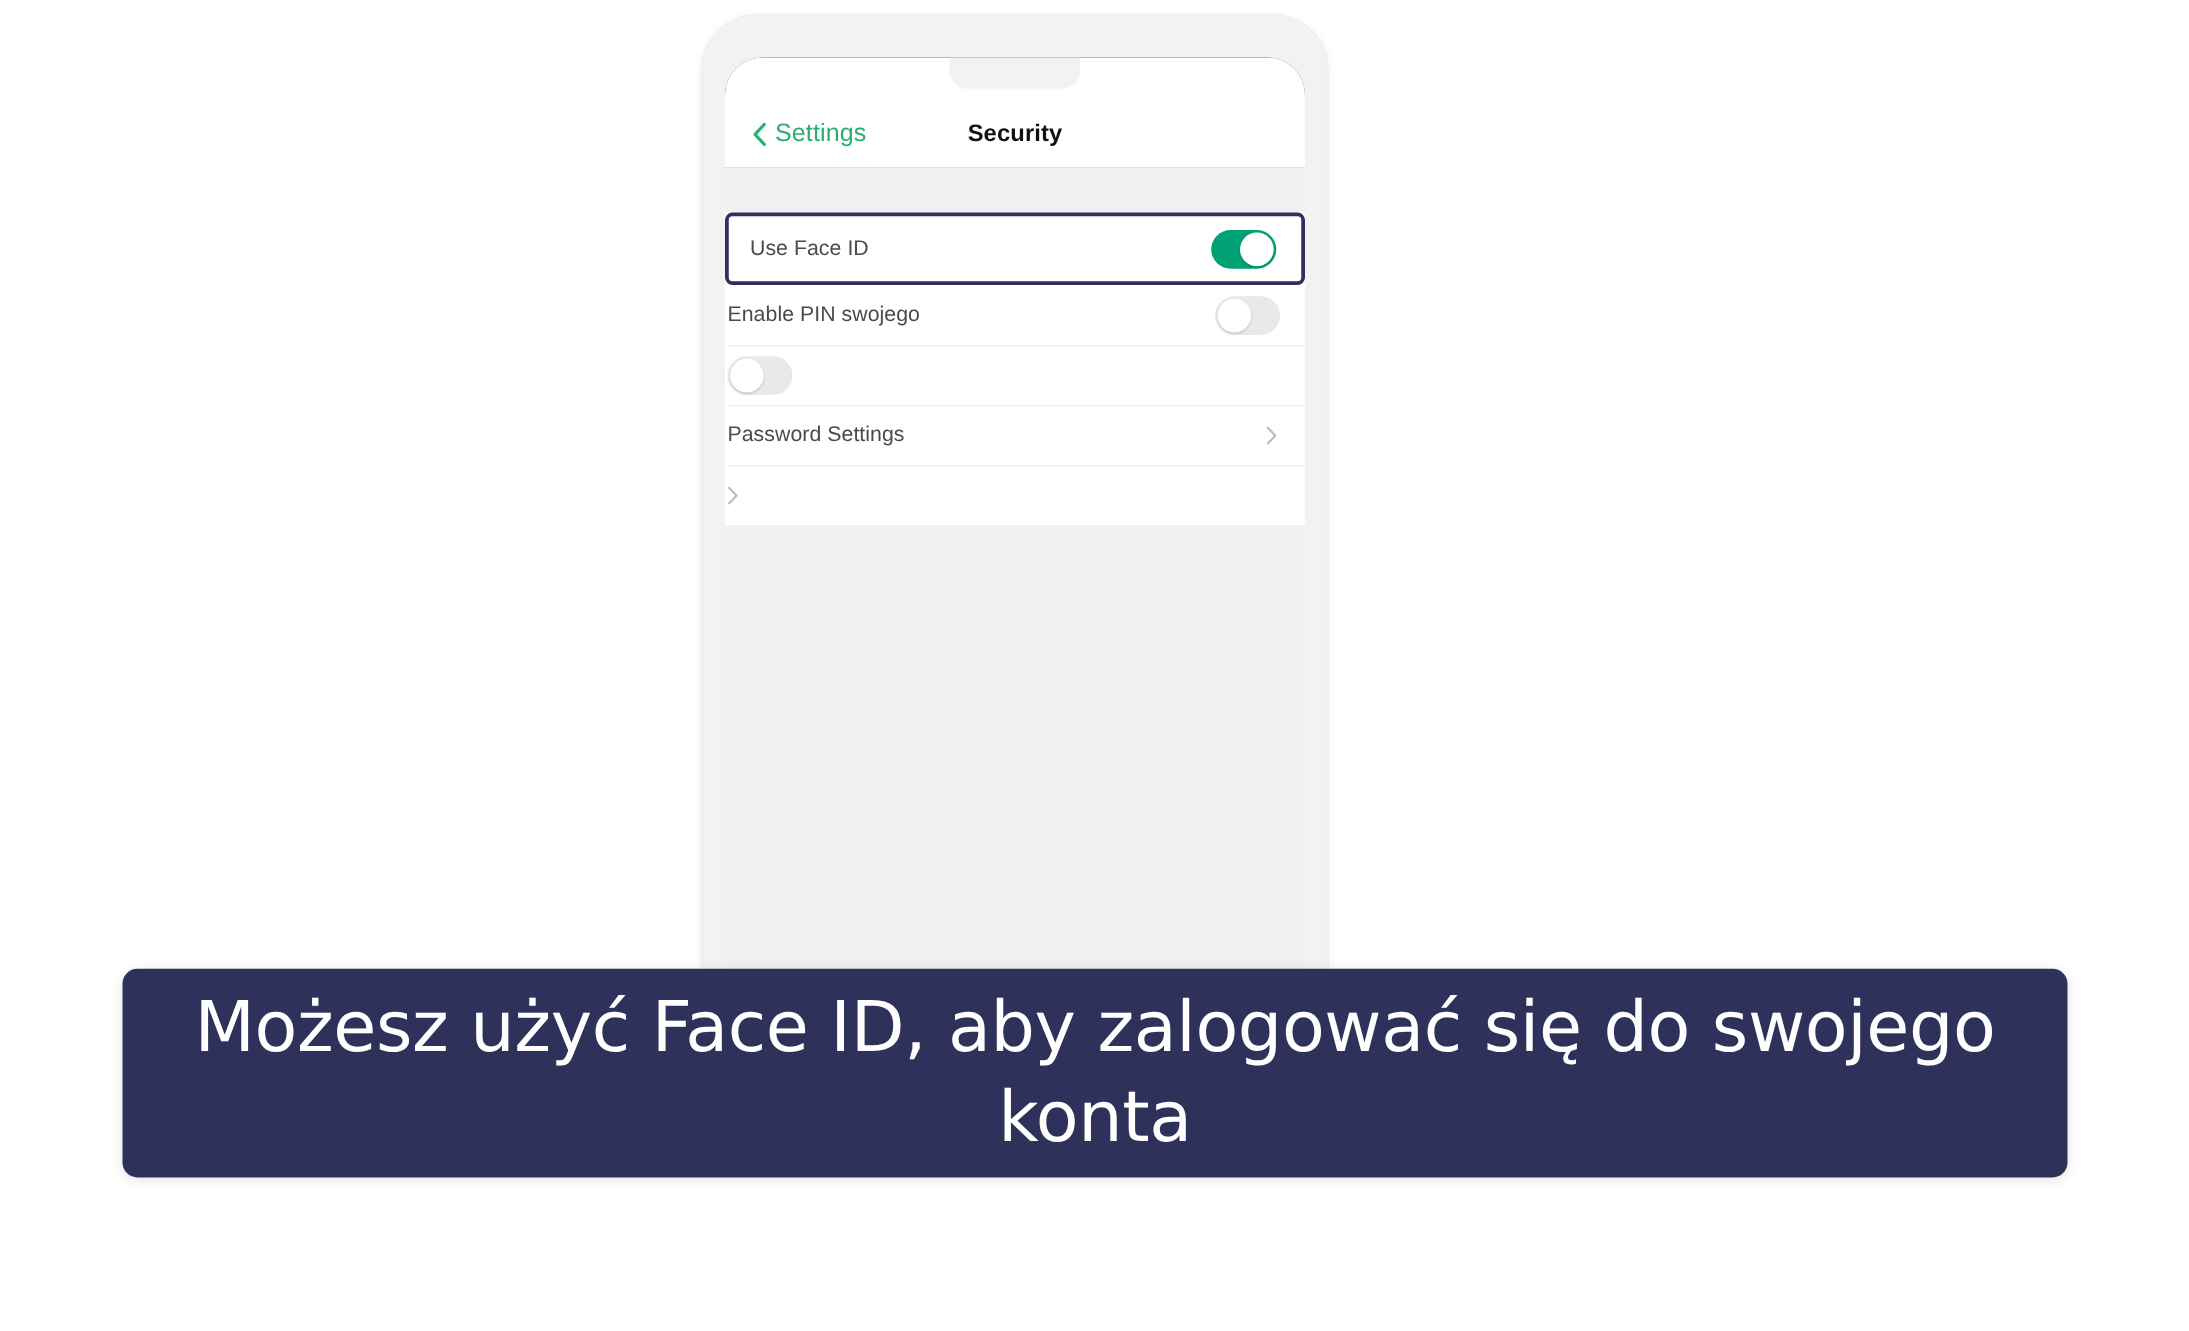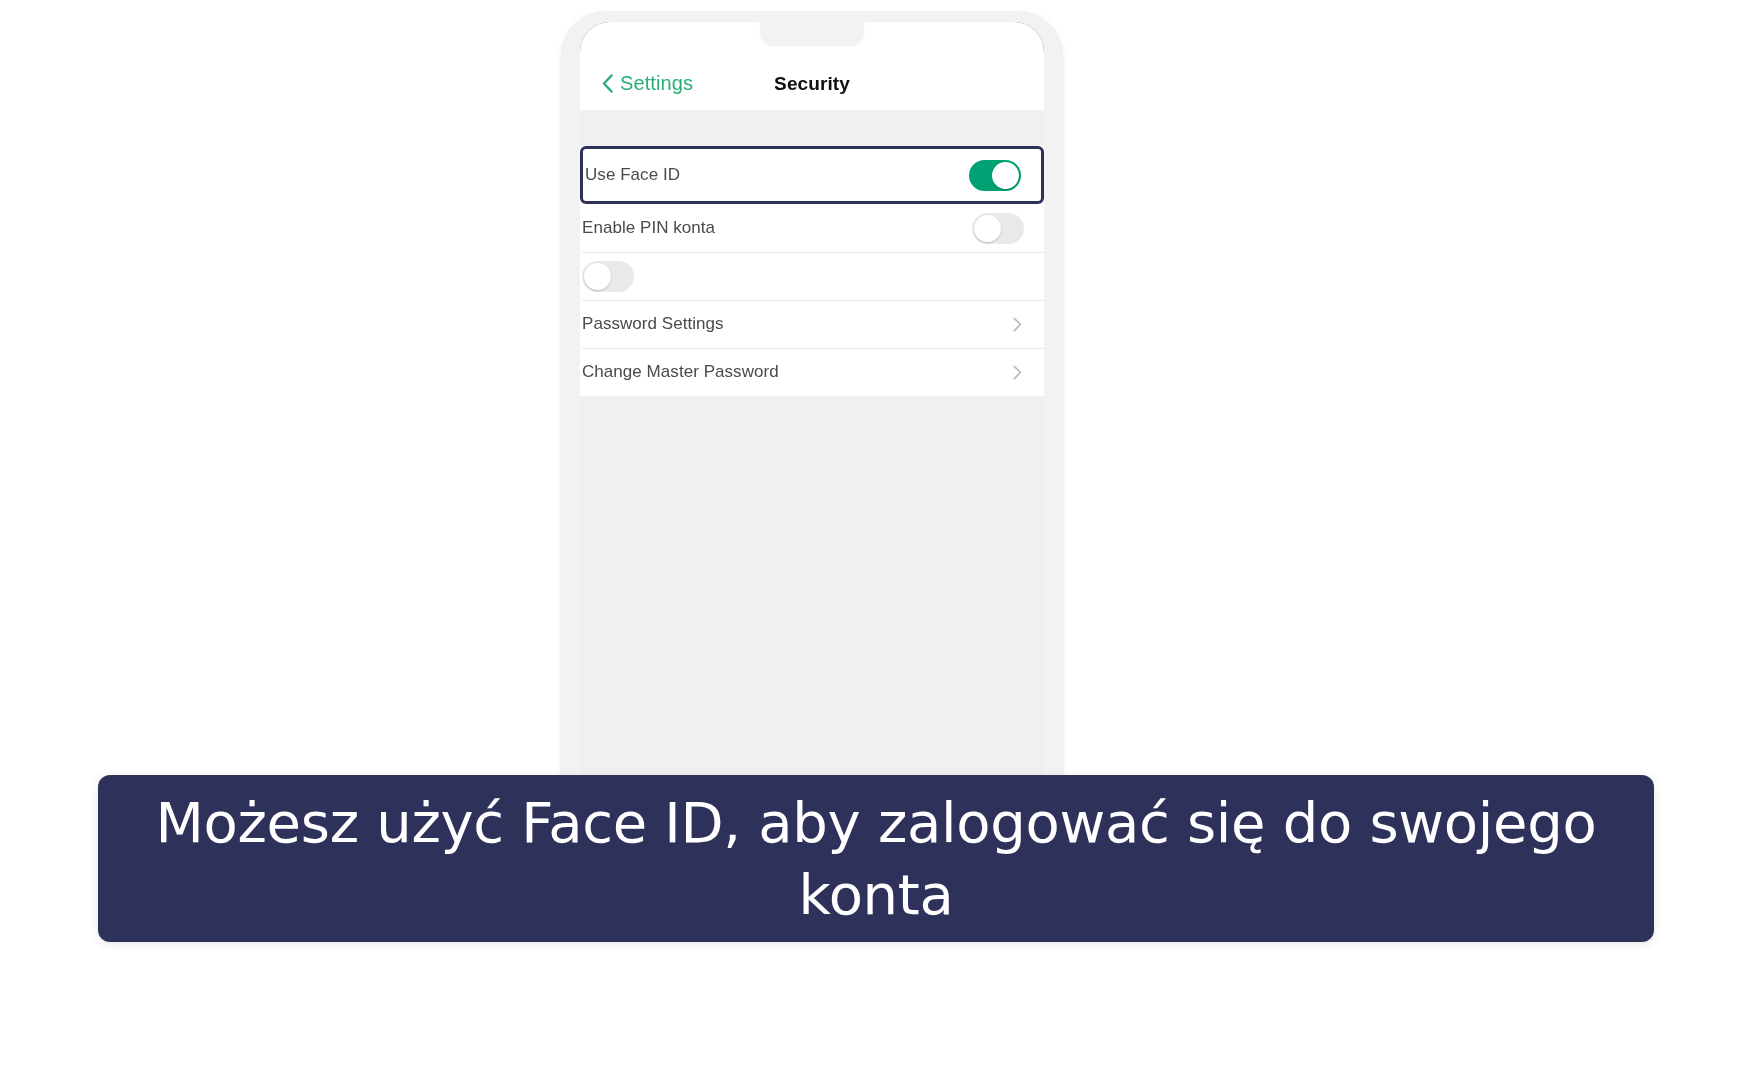--- a/index.html
+++ b/index.html
@@ -22,21 +22,21 @@
     top: 12px;
     width: 500px;
     height: 880px;
     background: #f2f2f2;
     border-radius: 44px;
     box-shadow: 0 2px 7px rgba(0,0,0,0.09), 0 0 0 1px rgba(0,0,0,0.035);
   }
   #phone-screen {
     position: absolute;
     left: 18px;
-    top: 10px;
+    top: 34px;
     width: 464px;
     height: 862px;
     background: #0369a1;
     border-radius: 30px 30px 0 0;
     overflow: hidden;
   }
   #phone-notch {
     position: absolute;
     left: 50%;
     top: 0;
@@ -129,21 +129,21 @@
   #row-use-face-id {
     border: 3px solid #2e3159;
     border-radius: 6px;
     height: 58px;
     margin-left: 0px;
     margin-right: 0px;
     padding-left: 0;
     z-index: 3;
   }
   #row-use-face-id .row-label {
-    padding-left: 2px;
+    padding-left: 17px;
   }
   #row-use-face-id + .settings-row::before { display: none; }
 
   
   .toggle {
     width: 52px;
     height: 31px;
     border-radius: 16px;
     position: relative;
     flex: none;
@@ -225,41 +225,40 @@
       <div id="settings-list">
 
         <div class="settings-row" id="row-use-face-id">
           <span class="row-label">Use Face ID</span>
           <span class="toggle on">
             <span class="knob"></span>
           </span>
         </div>
 
         <div class="settings-row">
-          <span class="row-label">Enable PIN konta</span>
+          <span class="row-label">Enable PIN swojego</span>
           <span class="toggle off">
             <span class="knob"></span>
           </span>
         </div>
 
         <div class="settings-row">
           <span class="toggle off">
             <span class="knob"></span>
           </span>
         </div>
 
         <div class="settings-row">
           <span class="row-label">Password Settings</span>
           <svg class="chevron-right-icon" viewBox="0 0 9 15" fill="none" xmlns="http://www.w3.org/2000/svg">
             <path d="M1.3 1.3 L7.3 7.5 L1.3 13.7" stroke="#b8b8bd" stroke-width="1.7" stroke-linecap="round" stroke-linejoin="round"></path>
           </svg>
         </div>
 
         <div class="settings-row">
-          <span class="row-label">Change Master Password</span>
           <svg class="chevron-right-icon" viewBox="0 0 9 15" fill="none" xmlns="http://www.w3.org/2000/svg">
             <path d="M1.3 1.3 L7.3 7.5 L1.3 13.7" stroke="#b8b8bd" stroke-width="1.7" stroke-linecap="round" stroke-linejoin="round"></path>
           </svg>
         </div>
 
       </div>
     </div>
   </div>
 </div>
 

